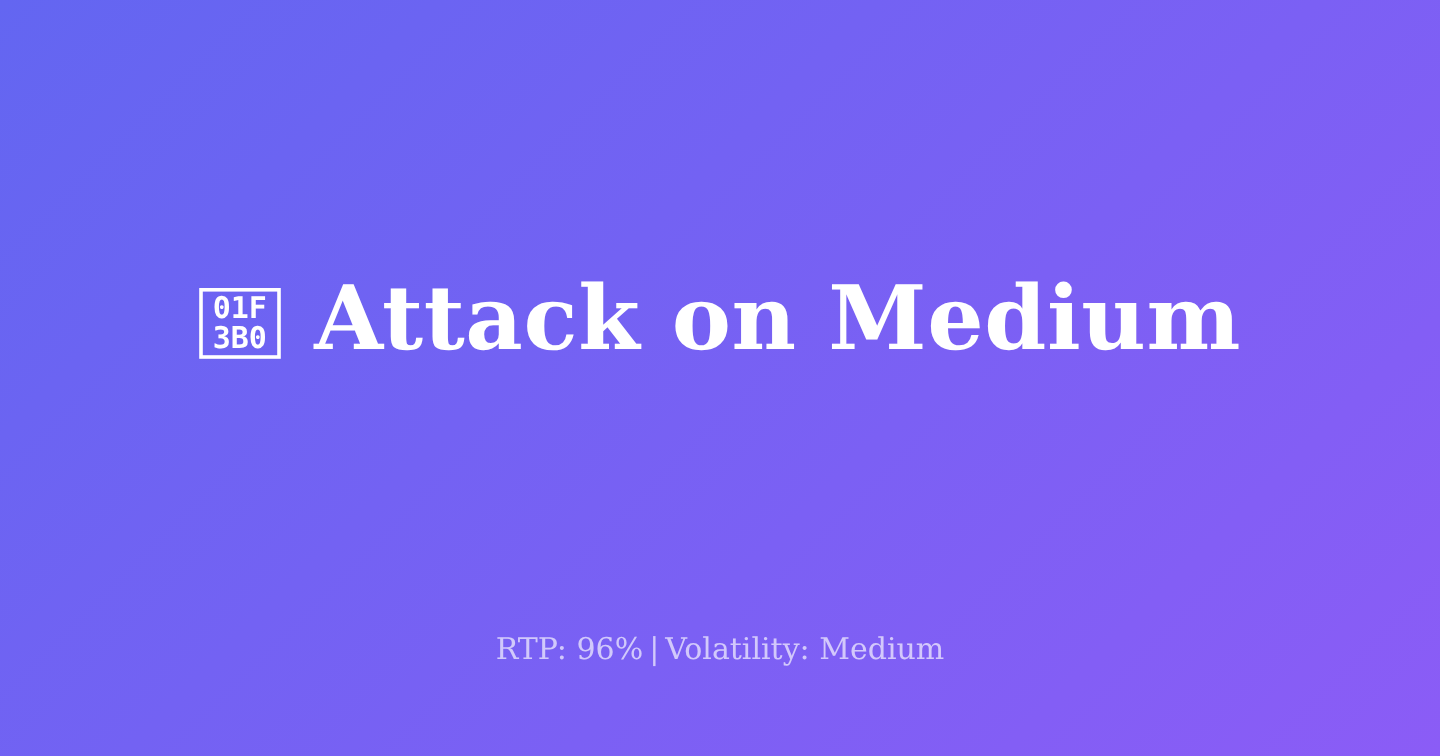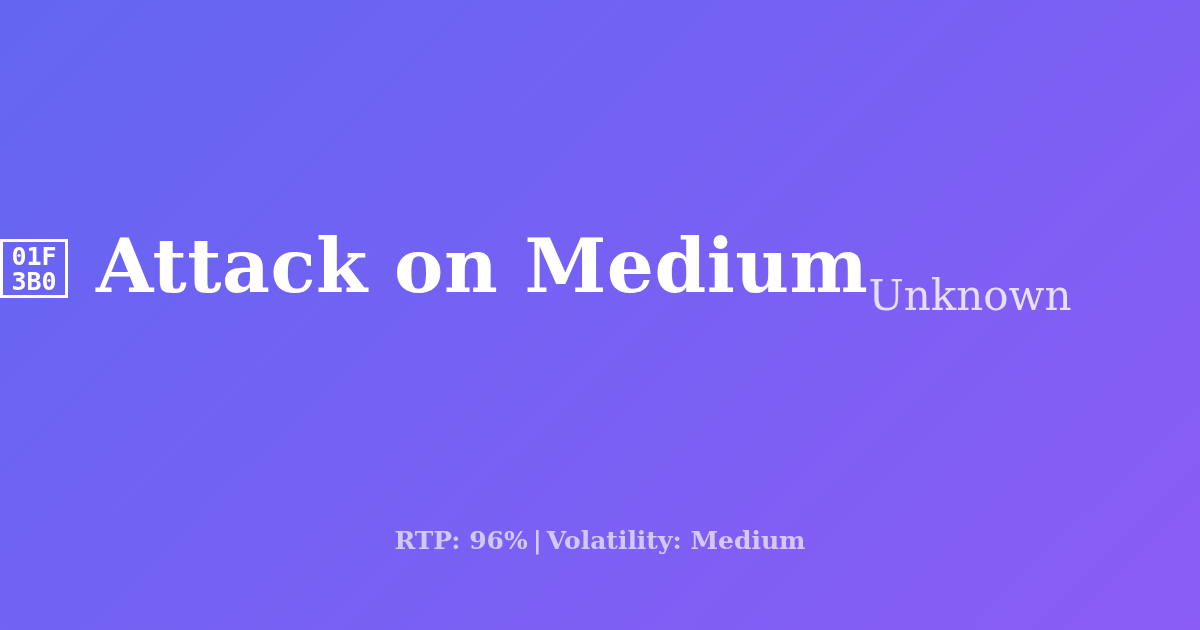--- a/index.html
+++ b/index.html
@@ -35,20 +35,21 @@
     display: flex;
     flex-direction: row;
     align-items: center;
     justify-content: center;
     gap: 26px;
     padding-top: 56px;
   }
 
   .title-block {
     display: flex;
+    flex-direction: column;
     align-items: center;
     width: 100%;
   }
 
   .headline {
     display: flex;
     flex-direction: row;
     align-items: center;
     justify-content: center;
     gap: 28px;
@@ -96,21 +97,21 @@
   }
 
   
   .footer-meta {
     position: absolute;
     left: 0;
     top: 524px;
     width: 1200px;
     text-align: center;
     font-family: "DejaVu Serif", "Liberation Serif", serif;
-    font-weight: 700;
+    font-weight: 400;
     font-size: 25px;
     line-height: 34px;
     color: rgba(255, 255, 255, 0.66);
     white-space: nowrap;
   }
   .footer-meta .sep { padding: 0 5px; }
 </style>
 </head>
 <body>
 
@@ -120,21 +121,20 @@
     <div class="title-block">
 
       <div class="headline">
         <span class="tofu">
           <span>01F</span>
           <span>3B0</span>
         </span>
         <h1 class="title-text">Attack on Medium</h1>
       </div>
 
-      <div class="subtitle">Unknown</div>
 
     </div>
   </div>
 
   <div class="footer-meta">
     <span>RTP: 96%</span><span class="sep">|</span><span>Volatility: Medium</span>
   </div>
 
 </div>
 

